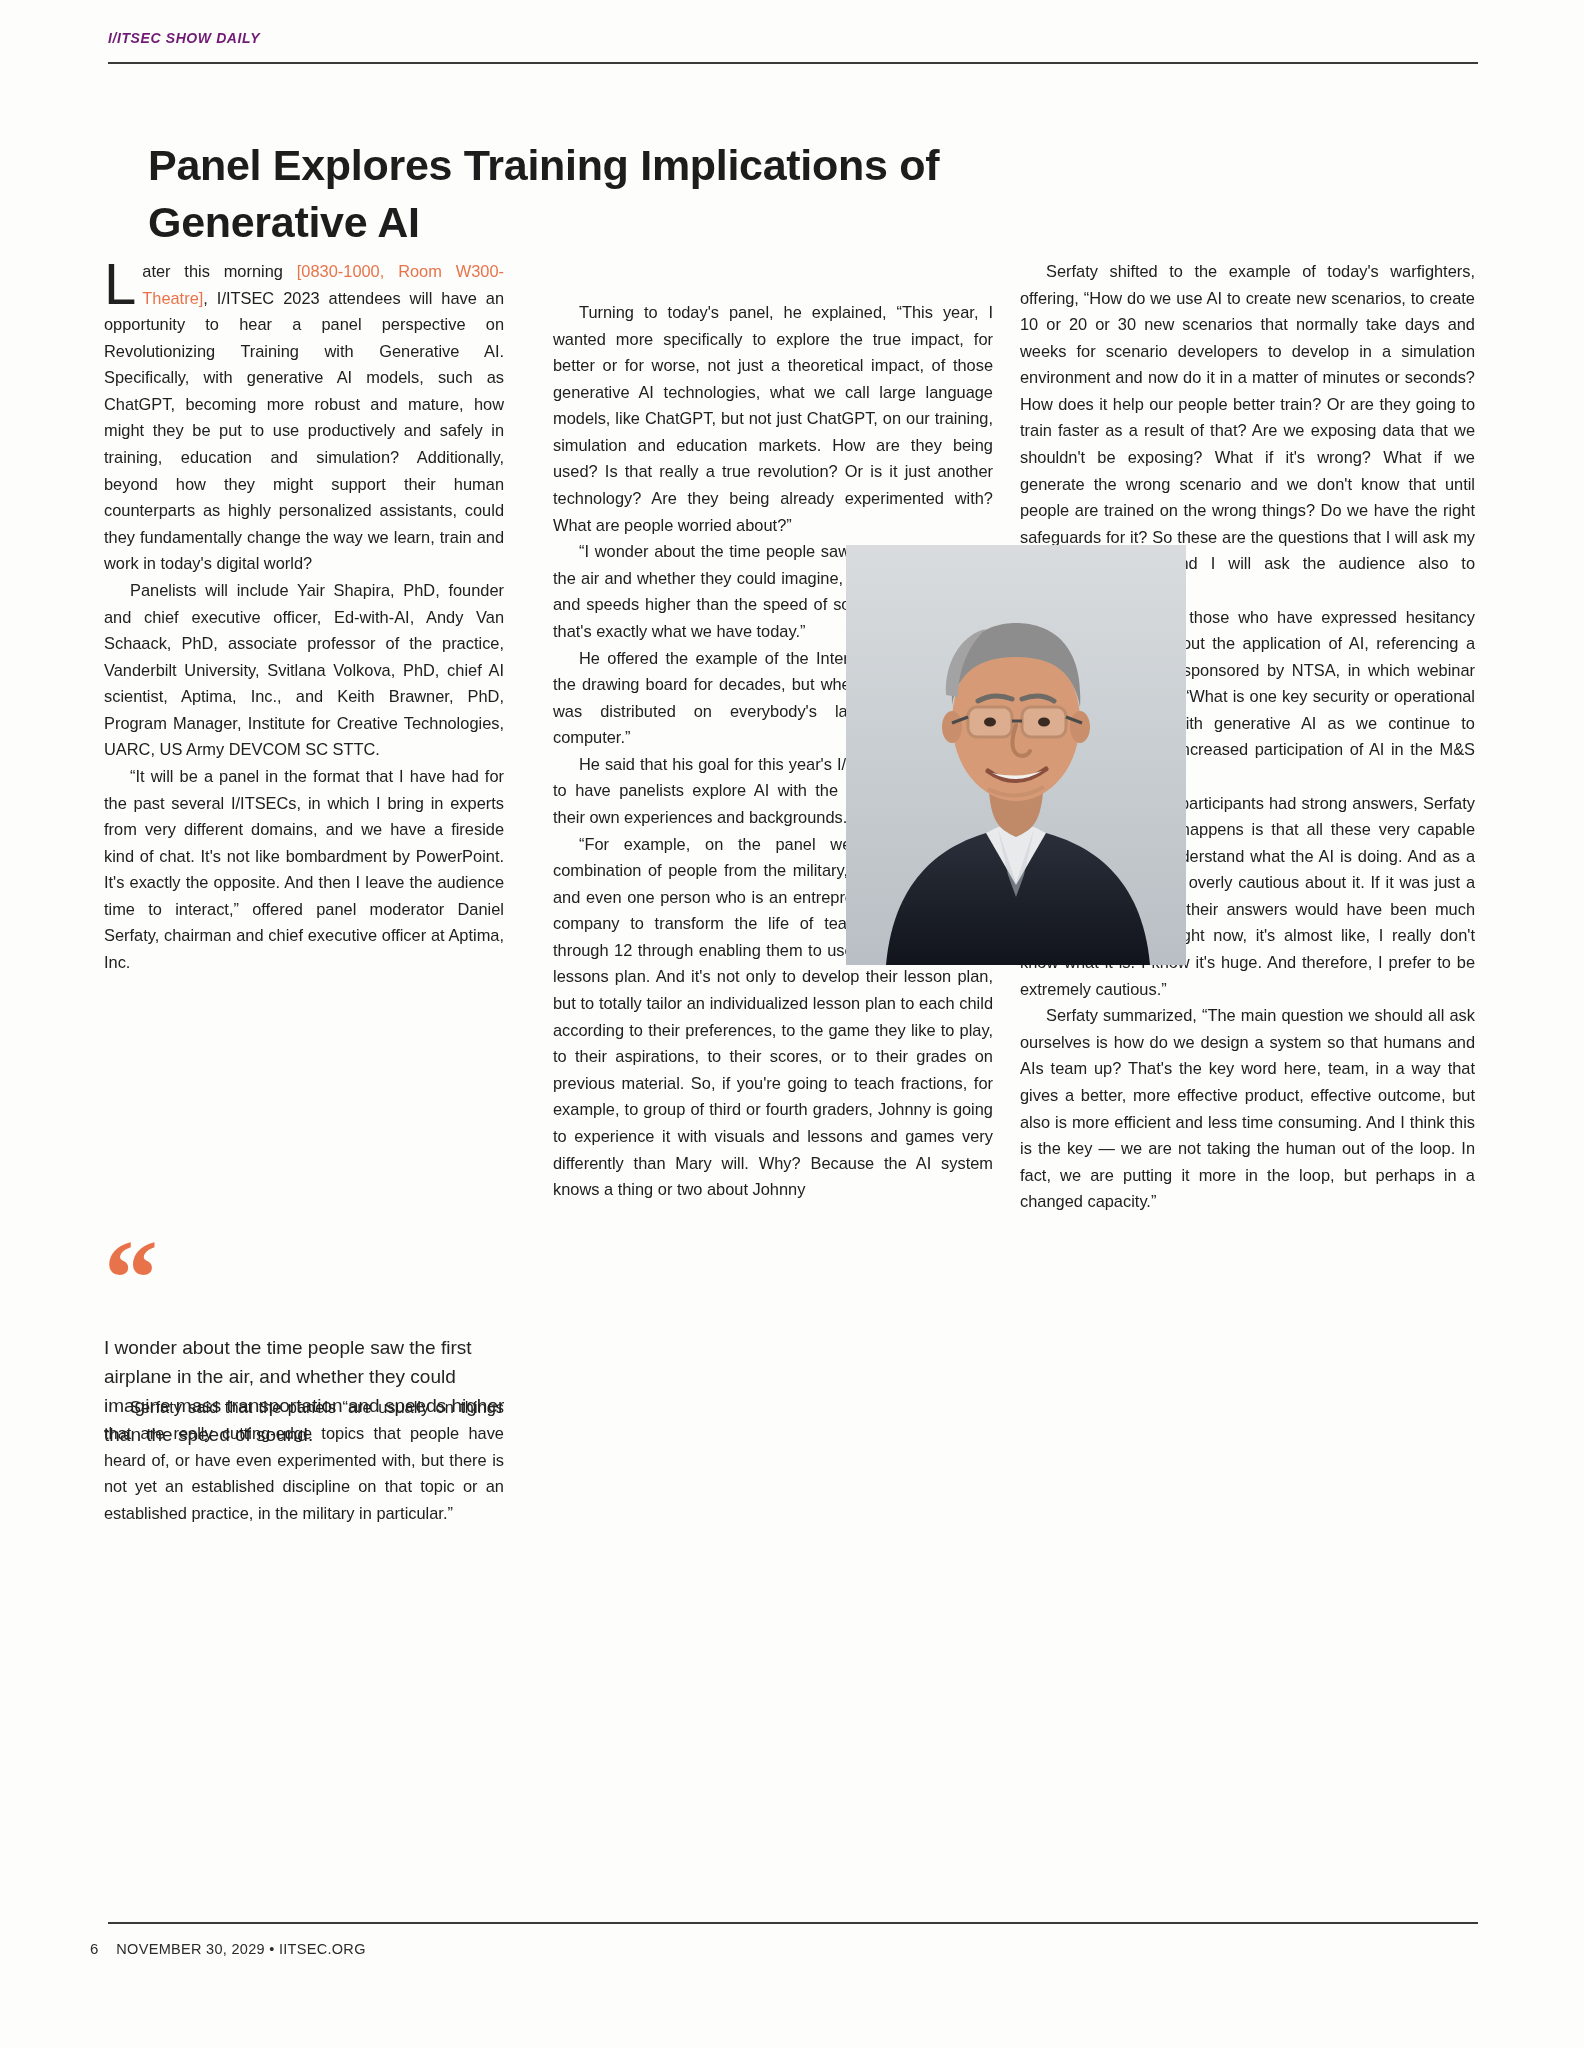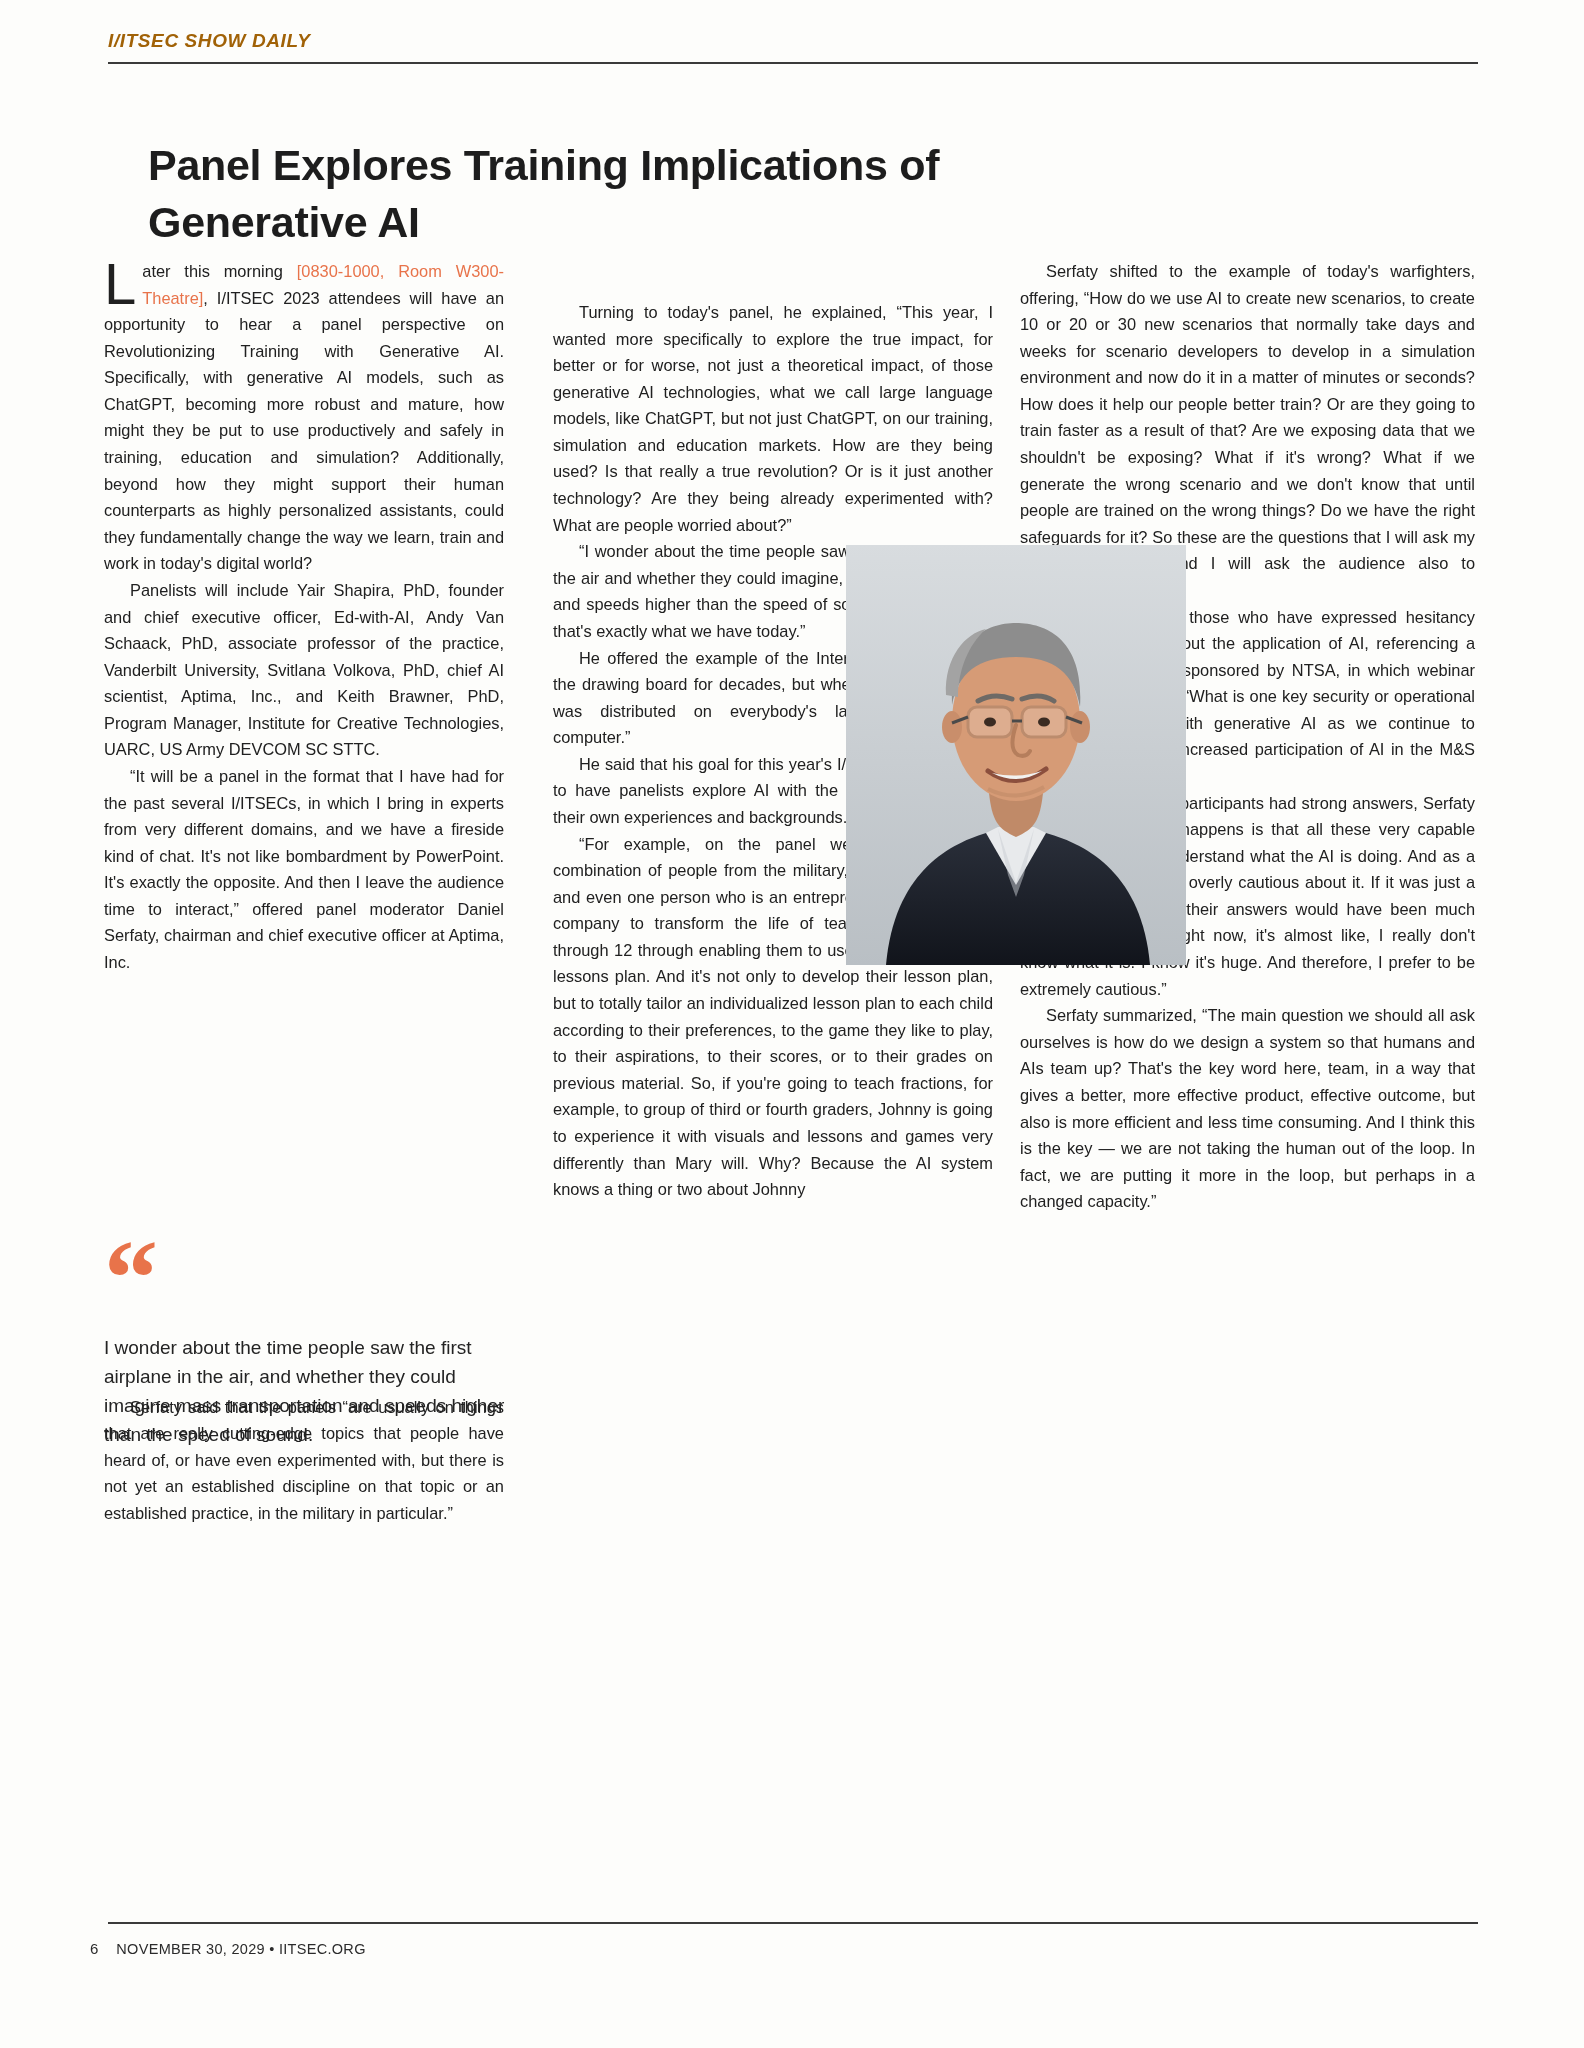--- a/index.html
+++ b/index.html
@@ -27,23 +27,23 @@
   .masthead {
     position: absolute;
     left: 108px;
     top: 30px;
     width: 1370px;
   }
   .masthead-title {
     font-family: "Liberation Sans", sans-serif;
     font-style: italic;
     font-weight: bold;
-    font-size: 19px;
+    font-size: 14px;
     letter-spacing: 0.6px;
-    color: #a16207;
+    color: #701a75;
   }
   .masthead-rule {
     position: absolute;
     left: 108px;
     top: 62px;
     width: 1370px;
     height: 2px;
     background: #3a3a3a;
   }
 

